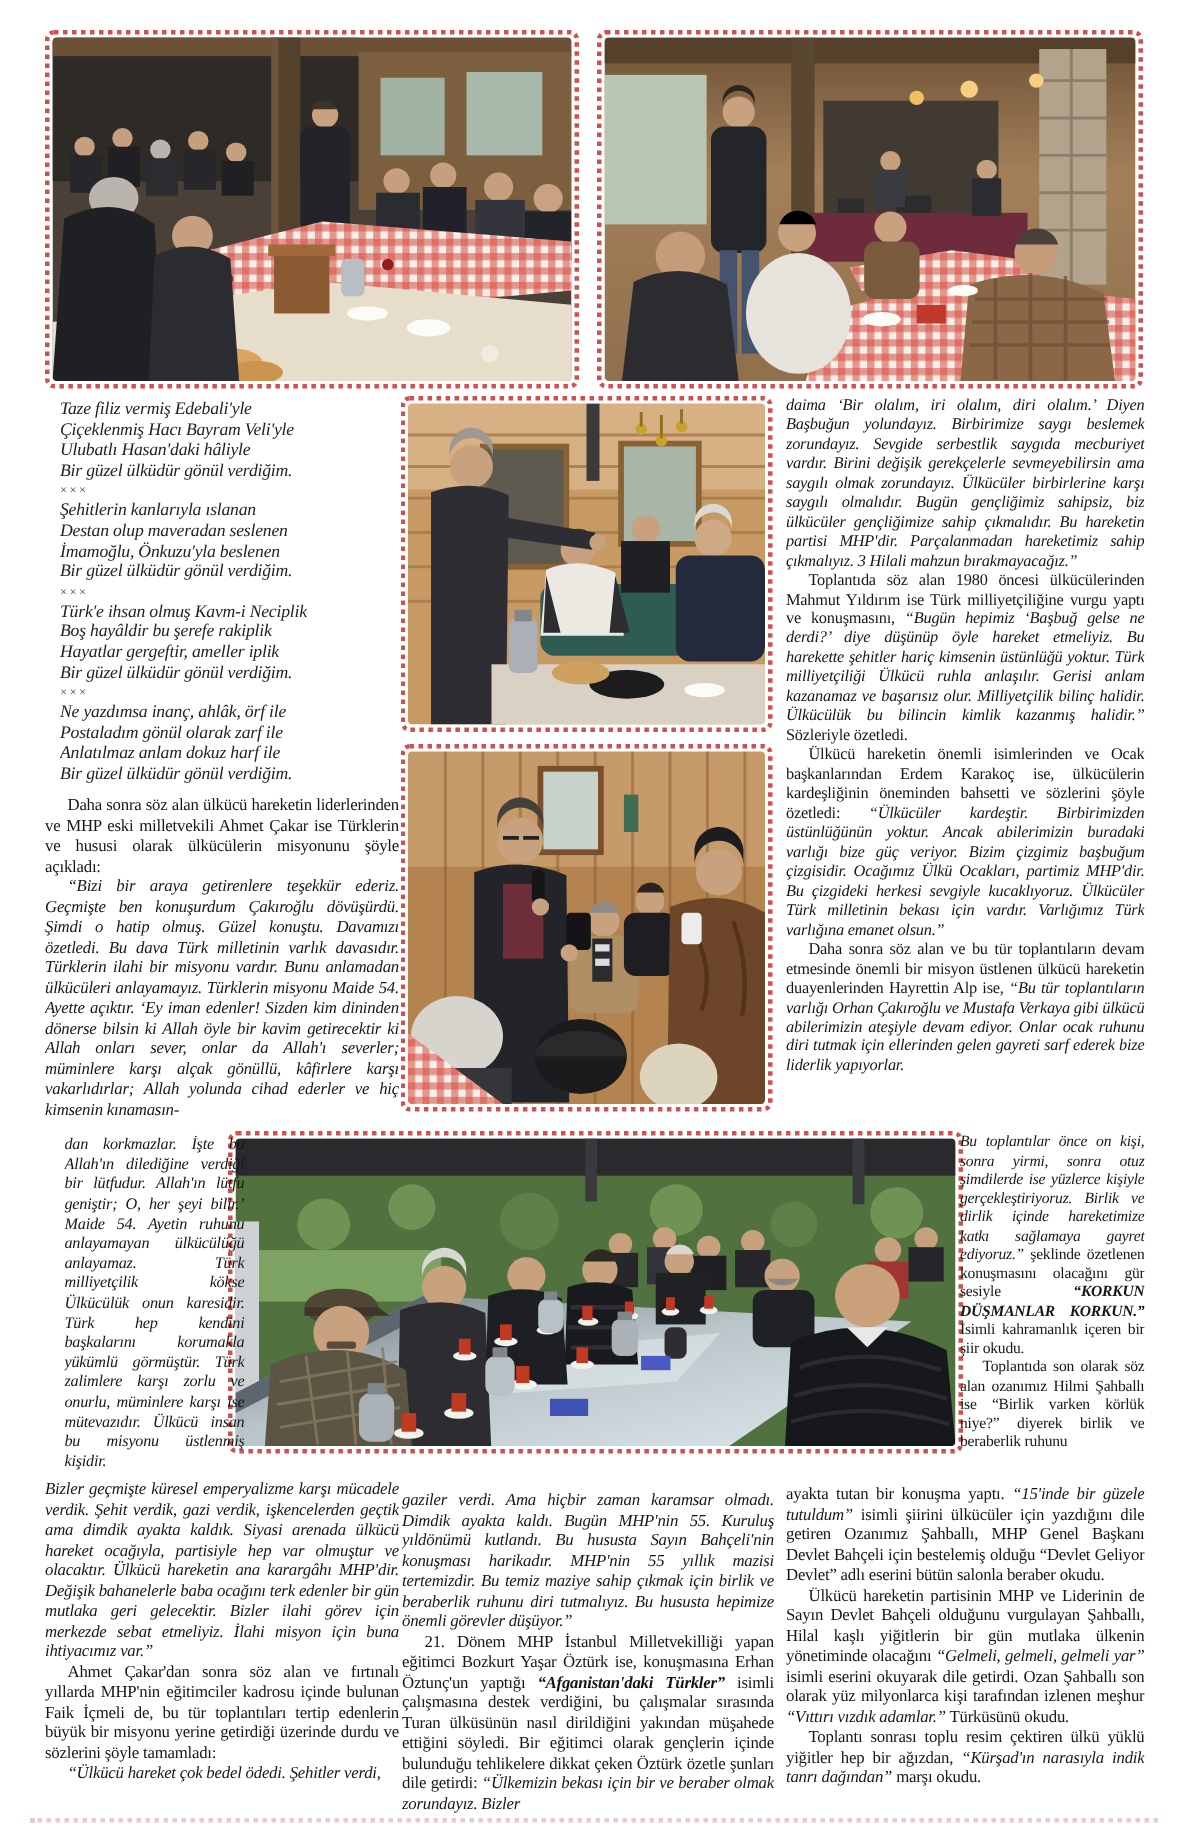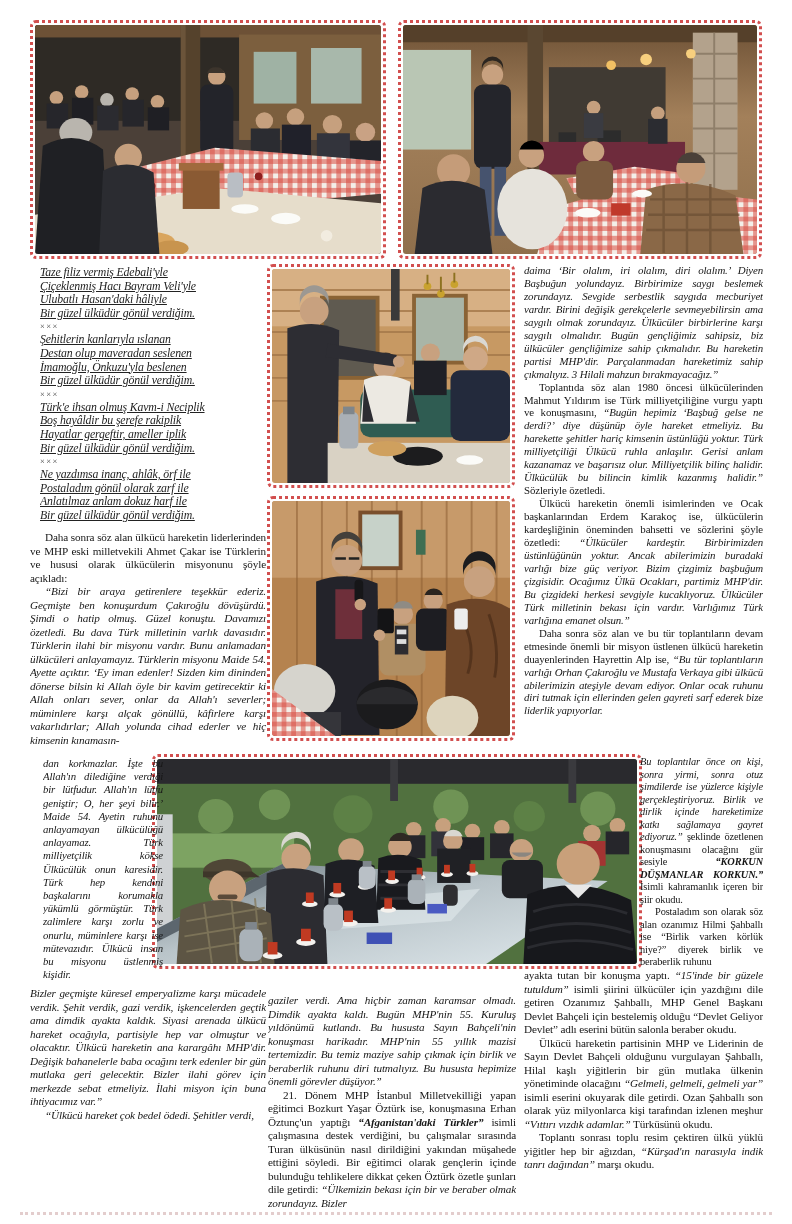--- a/index.html
+++ b/index.html
@@ -27,30 +27,30 @@
     position:absolute; text-align:justify; overflow:hidden;
     font-size:11.2px; line-height:13.5px; letter-spacing:-0.15px;
   }
   .para { margin:0; }
   .para.ind { text-indent:15px; }
   .i  { font-style:italic; }
   .bi { font-style:italic; font-weight:bold; }
 
   .poem-block { left:40px; top:266px; width:226px; height:263px;
                 text-align:left; font-size:11.8px; line-height:13.6px; }
-  .poem-block .pl { font-style:italic; color:#222;text-decoration:underline; }
+  .poem-block .pl { font-style:italic; color:#222; }
   .poem-block .ps { font-size:8.5px; letter-spacing:1.5px; color:#444; line-height:13px; }
 
   .left-a  { left:30px;  top:531px; width:236px; height:226px; }
   .left-b  { left:30px;  top:757px; width:120px; height:230px; font-size:10.8px; line-height:13.2px;margin-left:13px; }
   .left-c  { left:30px;  top:987px; width:236px; height:226px; }
   .mid-t   { left:268px; top:982px; width:248px; height:232px;margin-top:12px; }
   .right-a { left:524px; top:264px; width:239px; height:492px; font-size:10.9px; line-height:12.95px; }
   .right-b { left:640px; top:756px; width:123px; height:240px; font-size:10.4px; line-height:12.5px; }
-  .right-c { left:524px; top:969px; width:239px; height:220px; }
+  .right-c { left:524px; top:990px; width:239px; height:220px; }
 
   .bottom-deco {
     position:absolute; left:20px; right:20px; top:1212px; height:0;
     border-top:3px dotted #e3cdcd;
   }
 </style>
 </head>
 <body>
 
 <div class="page">
@@ -378,37 +378,38 @@
 
   <div class="tcol left-a">
       <p class="para ind"><span>Daha sonra söz alan ülkücü hareketin liderlerinden ve MHP eski milletvekili Ahmet Çakar ise Türklerin ve hususi olarak ülkücülerin misyonunu şöyle açıkladı:</span></p>
       <p class="para ind"><span class="i">“Bizi bir araya getirenlere teşekkür ederiz. Geçmişte ben konuşurdum Çakıroğlu dövüşürdü. Şimdi o hatip olmuş. Güzel konuştu. Davamızı özetledi. Bu dava Türk milletinin varlık davasıdır. Türklerin ilahi bir misyonu vardır. Bunu anlamadan ülkücüleri anlayamayız. Türklerin misyonu Maide 54. Ayette açıktır. ‘Ey iman edenler! Sizden kim dininden dönerse bilsin ki Allah öyle bir kavim getirecektir ki Allah onları sever, onlar da Allah'ı severler; müminlere karşı alçak gönüllü, kâfirlere karşı vakarlıdırlar; Allah yolunda cihad ederler ve hiç kimsenin kınamasın-</span></p>
     </div>
   <div class="tcol left-b">
       <p class="para"><span class="i">dan korkmazlar. İşte bu Allah'ın dilediğine verdiği bir lütfudur. Allah'ın lütfu geniştir; O, her şeyi bilir.’ Maide 54. Ayetin ruhunu anlayamayan ülkücülüğü anlayamaz. Türk milliyetçilik kökse Ülkücülük onun karesidir. Türk hep kendini başkalarını korumakla yükümlü görmüştür. Türk zalimlere karşı zorlu ve onurlu, müminlere karşı ise mütevazıdır. Ülkücü insan bu misyonu üstlenmiş kişidir.</span></p>
     </div>
   <div class="tcol left-c">
       <p class="para"><span class="i">Bizler geçmişte küresel emperyalizme karşı mücadele verdik. Şehit verdik, gazi verdik, işkencelerden geçtik ama dimdik ayakta kaldık. Siyasi arenada ülkücü hareket ocağıyla, partisiyle hep var olmuştur ve olacaktır. Ülkücü hareketin ana karargâhı MHP'dir. Değişik bahanelerle baba ocağını terk edenler bir gün mutlaka geri gelecektir. Bizler ilahi görev için merkezde sebat etmeliyiz. İlahi misyon için buna ihtiyacımız var.”</span></p>
+      <p class="para ind"><span>Ahmet Çakar'dan sonra söz alan ve fırtınalı yıllarda MHP'nin eğitimciler kadrosu içinde bulunan Faik İçmeli de, bu tür toplantıları tertip edenlerin büyük bir misyonu yerine getirdiği üzerinde durdu ve sözlerini şöyle tamamladı:</span></p>
       <p class="para ind"><span class="i">“Ülkücü hareket çok bedel ödedi. Şehitler verdi,</span></p>
     </div>
 
   <div class="tcol mid-t">
       <p class="para"><span class="i">gaziler verdi. Ama hiçbir zaman karamsar olmadı. Dimdik ayakta kaldı. Bugün MHP'nin 55. Kuruluş yıldönümü kutlandı. Bu hususta Sayın Bahçeli'nin konuşması harikadır. MHP'nin 55 yıllık mazisi tertemizdir. Bu temiz maziye sahip çıkmak için birlik ve beraberlik ruhunu diri tutmalıyız. Bu hususta hepimize önemli görevler düşüyor.”</span></p>
       <p class="para ind"><span>21. Dönem MHP İstanbul Milletvekilliği yapan eğitimci Bozkurt Yaşar Öztürk ise, konuşmasına Erhan Öztunç'un yaptığı </span><span class="bi">“Afganistan'daki Türkler”</span><span> isimli çalışmasına destek verdiğini, bu çalışmalar sırasında Turan ülküsünün nasıl dirildiğini yakından müşahede ettiğini söyledi. Bir eğitimci olarak gençlerin içinde bulunduğu tehlikelere dikkat çeken Öztürk özetle şunları dile getirdi: </span><span class="i">“Ülkemizin bekası için bir ve beraber olmak zorundayız. Bizler</span></p>
     </div>
 
   <div class="tcol right-a">
       <p class="para"><span class="i">daima ‘Bir olalım, iri olalım, diri olalım.’ Diyen Başbuğun yolundayız. Birbirimize saygı beslemek zorundayız. Sevgide serbestlik saygıda mecburiyet vardır.  Birini değişik gerekçelerle sevmeyebilirsin ama saygılı olmak zorundayız. Ülkücüler birbirlerine karşı saygılı olmalıdır. Bugün gençliğimiz sahipsiz, biz ülkücüler gençliğimize sahip çıkmalıdır. Bu hareketin partisi MHP'dir. Parçalanmadan hareketimiz sahip çıkmalıyız. 3 Hilali mahzun bırakmayacağız.”</span></p>
       <p class="para ind"><span>Toplantıda söz alan 1980 öncesi ülkücülerinden Mahmut Yıldırım ise Türk milliyetçiliğine vurgu yaptı ve konuşmasını, </span><span class="i">“Bugün hepimiz ‘Başbuğ gelse ne derdi?’ diye düşünüp öyle hareket etmeliyiz. Bu harekette şehitler hariç kimsenin üstünlüğü yoktur. Türk milliyetçiliği Ülkücü ruhla anlaşılır. Gerisi anlam kazanamaz ve başarısız olur. Milliyetçilik bilinç halidir. Ülkücülük bu bilincin kimlik kazanmış halidir.”</span><span> Sözleriyle özetledi.</span></p>
       <p class="para ind"><span>Ülkücü hareketin önemli isimlerinden ve Ocak başkanlarından Erdem Karakoç ise, ülkücülerin kardeşliğinin öneminden bahsetti ve sözlerini şöyle özetledi: </span><span class="i">“Ülkücüler kardeştir. Birbirimizden üstünlüğünün yoktur. Ancak abilerimizin buradaki varlığı bize güç veriyor.  Bizim çizgimiz başbuğum çizgisidir. Ocağımız Ülkü Ocakları, partimiz MHP'dir. Bu çizgideki herkesi sevgiyle kucaklıyoruz. Ülkücüler Türk milletinin bekası için vardır. Varlığımız Türk varlığına emanet olsun.”</span></p>
       <p class="para ind"><span>Daha sonra söz alan ve bu tür toplantıların devam etmesinde önemli bir misyon üstlenen ülkücü hareketin duayenlerinden Hayrettin Alp ise, </span><span class="i">“Bu tür toplantıların varlığı Orhan Çakıroğlu ve Mustafa Verkaya gibi ülkücü abilerimizin ateşiyle devam ediyor. Onlar ocak ruhunu diri tutmak için ellerinden gelen gayreti sarf ederek bize liderlik yapıyorlar.</span></p>
     </div>
   <div class="tcol right-b">
       <p class="para"><span class="i">Bu toplantılar önce on kişi, sonra yirmi, sonra otuz şimdilerde ise yüzlerce kişiyle gerçekleştiriyoruz. Birlik ve dirlik içinde hareketimize katkı sağlamaya gayret ediyoruz.”</span><span> şeklinde özetlenen konuşmasını olacağını gür sesiyle </span><span class="bi">“KORKUN DÜŞMANLAR KORKUN.”</span><span> İsimli kahramanlık içeren bir şiir okudu.</span></p>
-      <p class="para ind"><span>Postaladım son olarak söz alan ozanımız Hilmi Şahballı ise “Birlik varken körlük niye?” diyerek birlik ve beraberlik ruhunu</span></p>
+      <p class="para ind"><span>Toplantıda son olarak söz alan ozanımız Hilmi Şahballı ise “Birlik varken körlük niye?” diyerek birlik ve beraberlik ruhunu</span></p>
     </div>
   <div class="tcol right-c">
       <p class="para"><span>ayakta tutan bir konuşma yaptı. </span><span class="i">“15'inde bir güzele tutuldum”</span><span> isimli şiirini ülkücüler için yazdığını dile getiren Ozanımız Şahballı, MHP Genel Başkanı Devlet Bahçeli için bestelemiş olduğu “Devlet Geliyor Devlet” adlı eserini bütün salonla beraber okudu.</span></p>
       <p class="para ind"><span>Ülkücü hareketin partisinin MHP ve Liderinin de Sayın Devlet Bahçeli olduğunu vurgulayan Şahballı, Hilal kaşlı yiğitlerin bir gün mutlaka ülkenin yönetiminde olacağını </span><span class="i">“Gelmeli, gelmeli, gelmeli yar”</span><span> isimli eserini okuyarak dile getirdi. Ozan Şahballı son olarak yüz milyonlarca kişi tarafından izlenen meşhur </span><span class="i">“Vıttırı vızdık adamlar.”</span><span> Türküsünü okudu.</span></p>
       <p class="para ind"><span>Toplantı sonrası toplu resim çektiren ülkü yüklü yiğitler hep bir ağızdan, </span><span class="i">“Kürşad'ın narasıyla indik tanrı dağından”</span><span> marşı okudu.</span></p>
     </div>
 
   <div class="bottom-deco"></div>
 </div>
 

